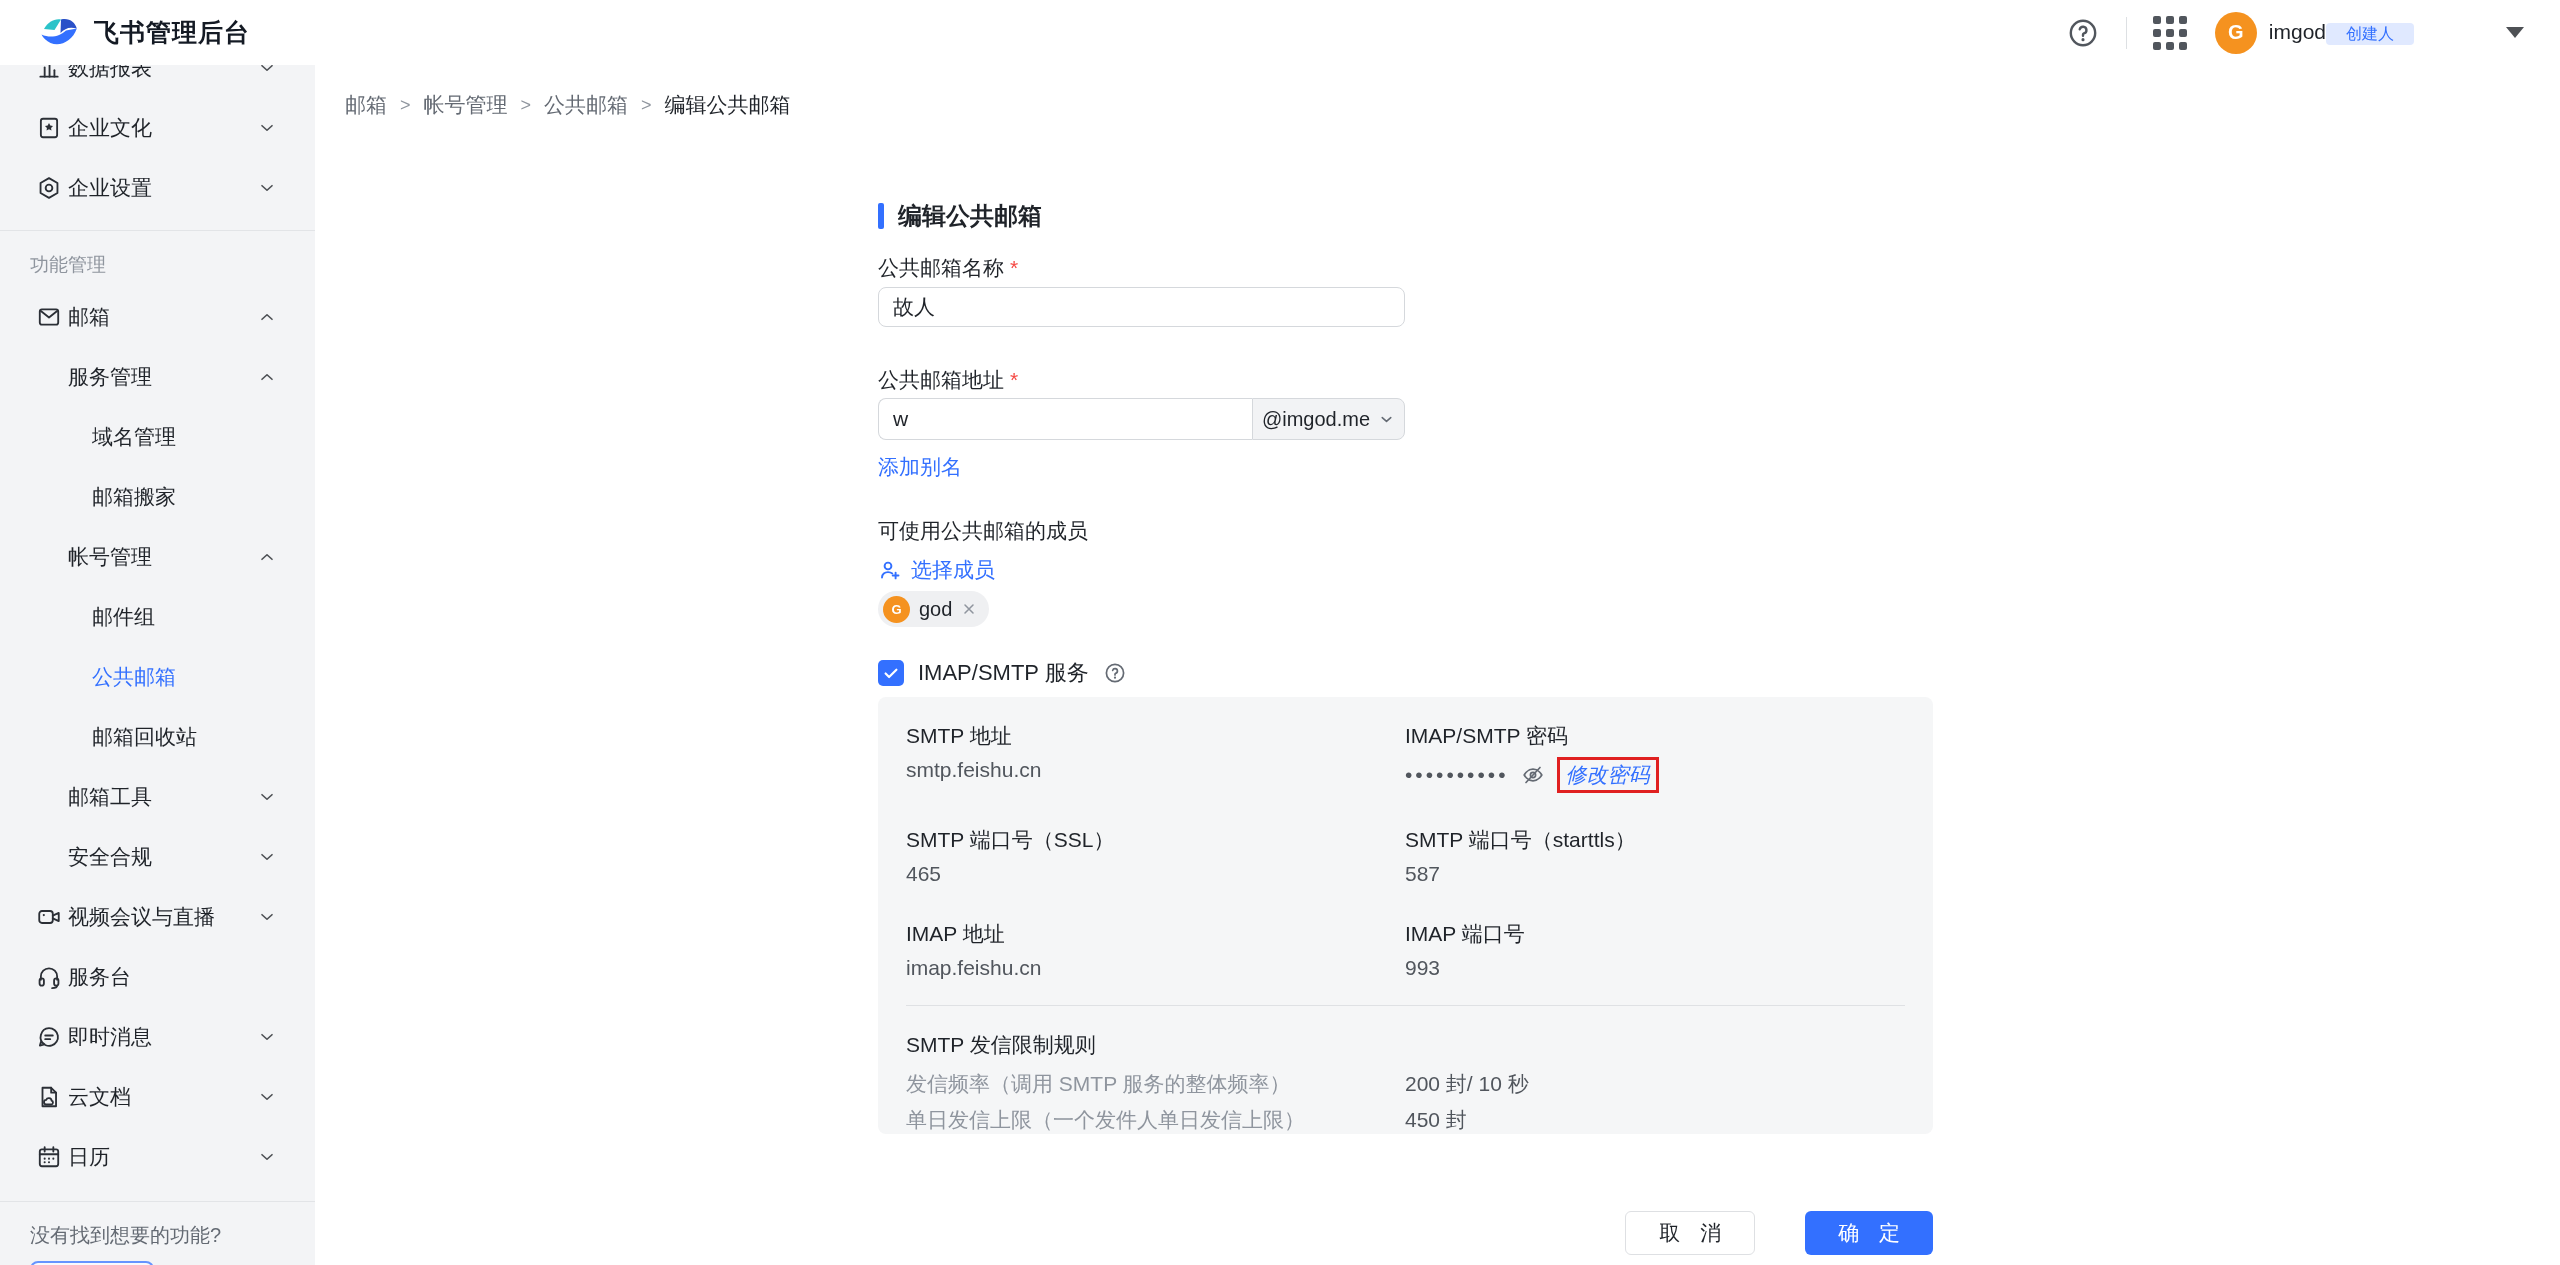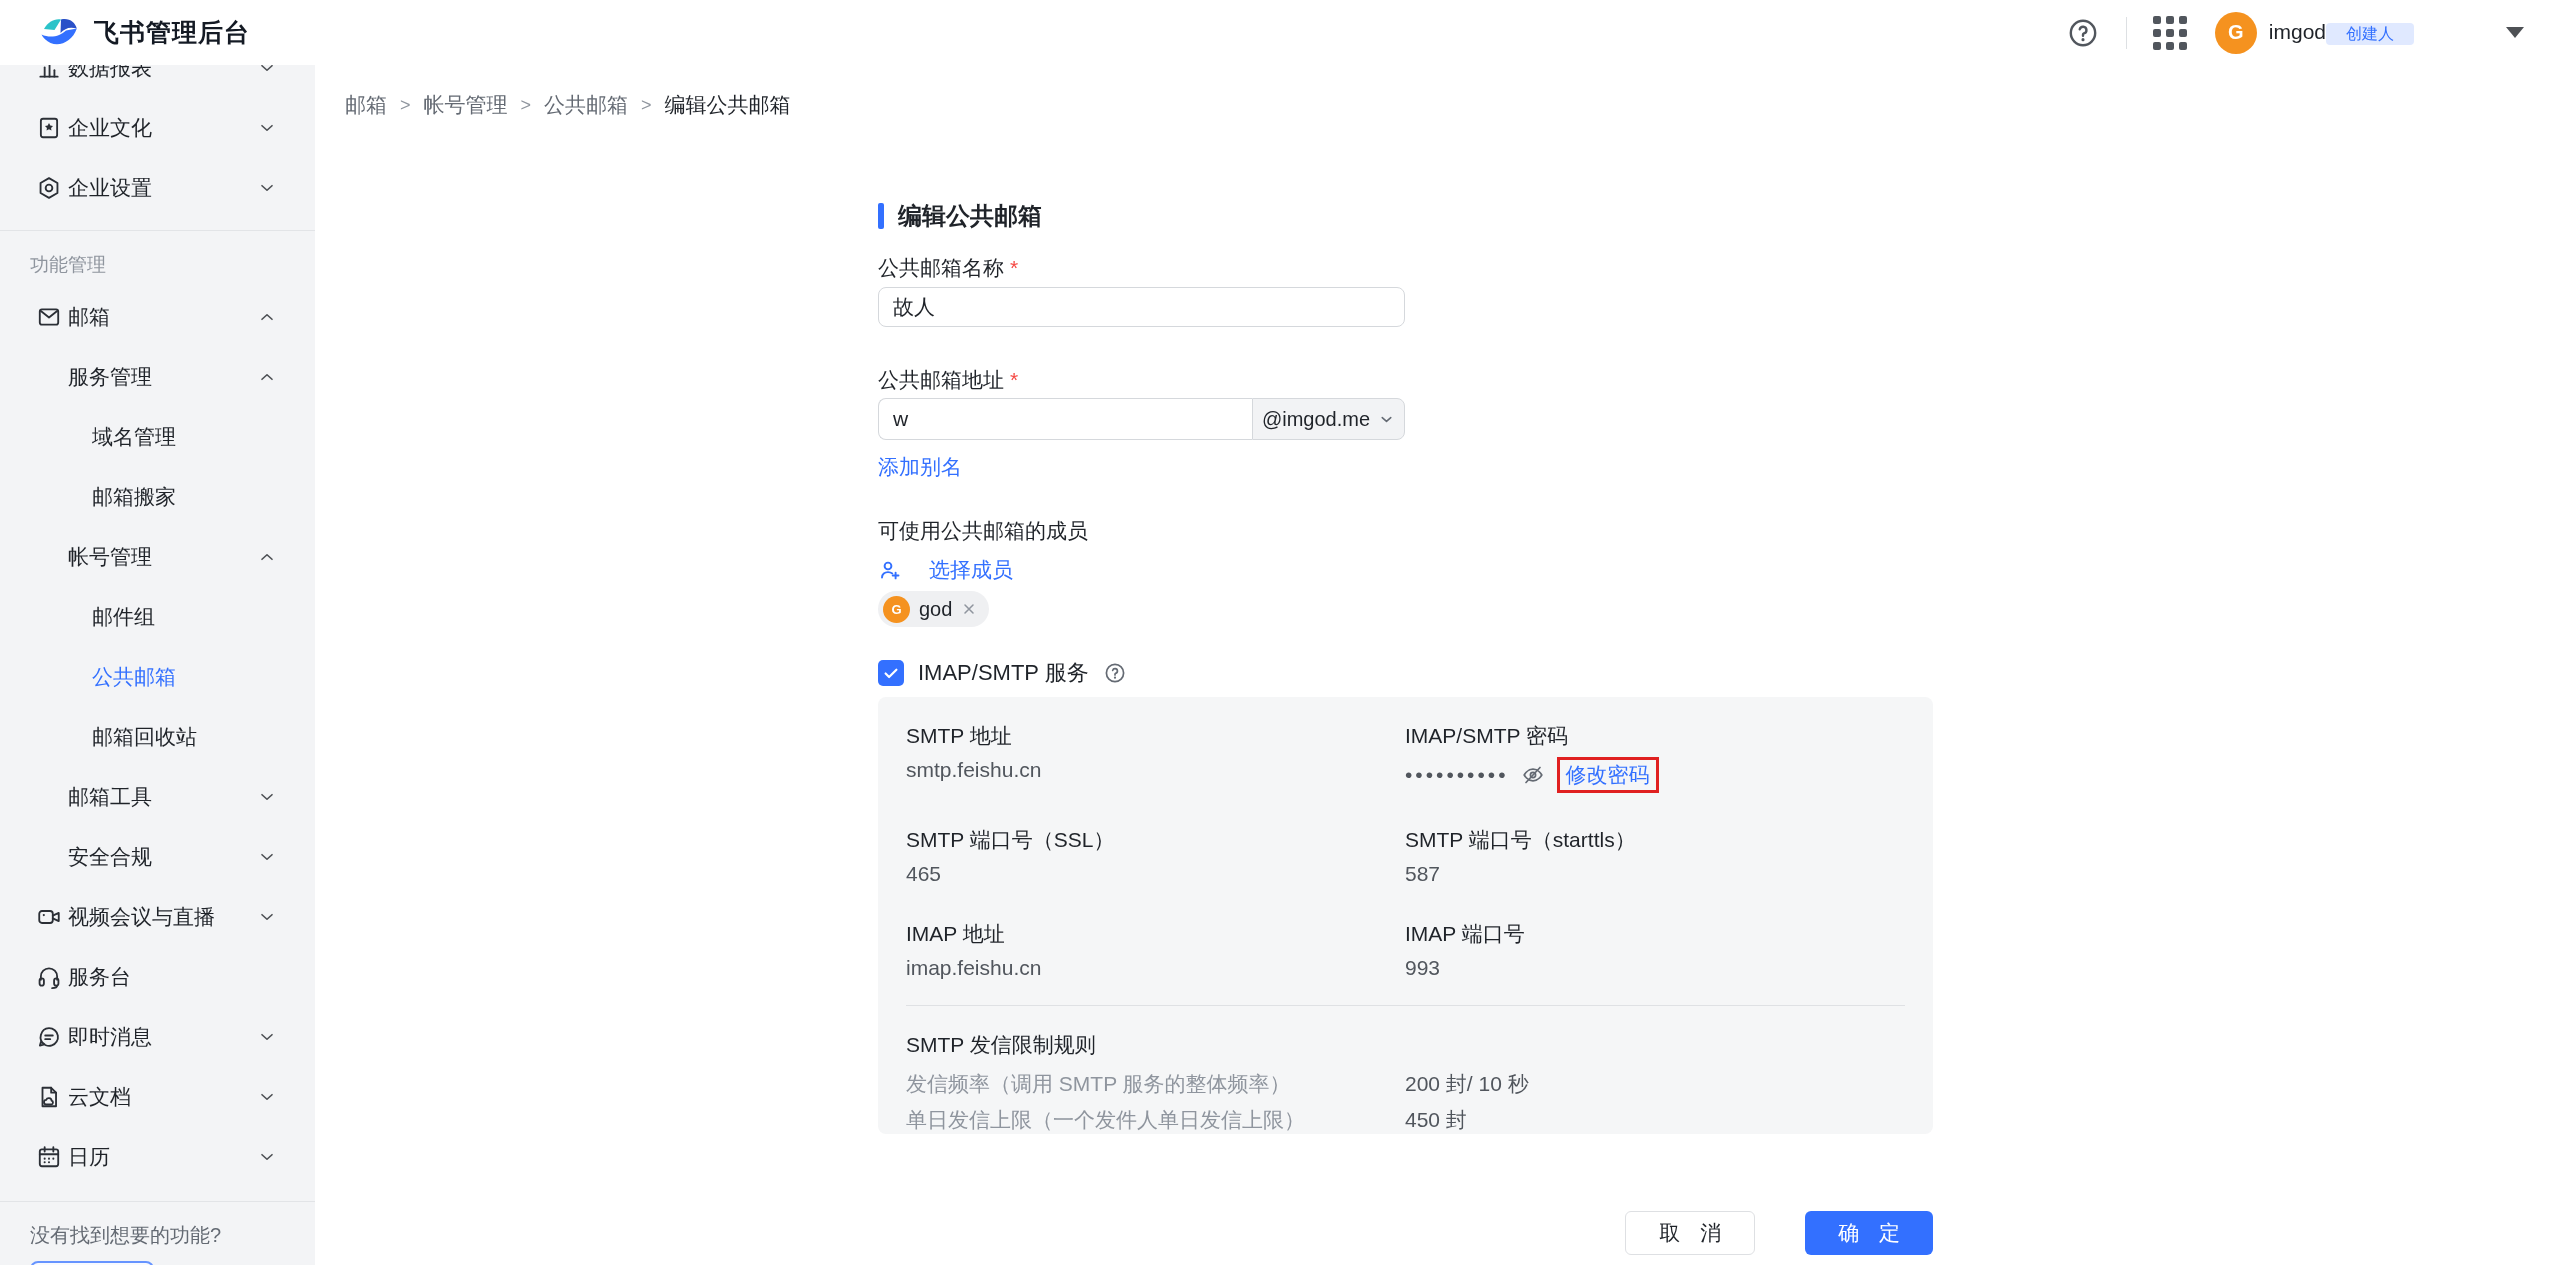--- a/index.html
+++ b/index.html
@@ -63,21 +63,21 @@
   .addr-row{display:flex;width:527px;height:42px;margin-bottom:13px;}
   .addr-input{box-sizing:border-box;flex:1;border:1px solid #d5d8dc;border-right:none;border-radius:8px 0 0 8px;font-size:21px;
               padding:0 14px;outline:none;font-family:inherit;color:#1f2329;}
   .domain-select{box-sizing:border-box;width:153px;border:1px solid #d5d8dc;border-radius:0 8px 8px 0;background:#f2f3f5;
                  display:flex;align-items:center;justify-content:center;gap:8px;font-size:20px;color:#1f2329;cursor:pointer;}
   .dd-chevron{width:17px;height:17px;color:#646a73;}
   .dd-chevron svg{width:17px;height:17px;display:block;}
   .link{color:#3370ff;font-size:21px;cursor:pointer;}
   .alias-link{display:inline-block;line-height:28px;margin-bottom:37px;}
   .lbl-members{margin-bottom:11px;}
-  .select-members{display:flex;align-items:center;gap:27px;height:30px;margin-bottom:6px;width:max-content;cursor:pointer;}
+  .select-members{display:flex;align-items:center;gap:9px;height:30px;margin-bottom:6px;width:max-content;cursor:pointer;}
   .sm-icon{width:24px;height:24px;color:#3370ff;}
   .sm-icon svg{width:24px;height:24px;display:block;}
   .member-tag{display:inline-flex;align-items:center;height:36px;border-radius:18px;background:#eff0f2;padding:0 12px 0 5px;
               gap:9px;margin-bottom:31px;}
   .tag-avatar{width:27px;height:27px;border-radius:50%;background:#f5921f;color:#fff;font-size:13px;font-weight:700;
               display:flex;align-items:center;justify-content:center;}
   .tag-name{font-size:20px;color:#1f2329;}
   .tag-close{width:16px;height:16px;color:#8f959e;cursor:pointer;}
   .tag-close svg{width:16px;height:16px;display:block;}
 
@@ -89,21 +89,21 @@
   .q-icon svg{width:24px;height:24px;display:block;}
 
   .panel{box-sizing:border-box;width:1055px;height:437px;background:#f5f6f7;border-radius:8px;padding:26px 28px;}
   .panel-grid{display:grid;grid-template-columns:499px 1fr;row-gap:34px;}
   .p-label{font-size:21px;line-height:26px;color:#1f2329;margin-bottom:8px;}
   .p-value{font-size:21px;line-height:26px;color:#51565d;}
   .pw-row{display:flex;align-items:center;gap:12px;}
   .pw-dots{font-size:21px;color:#51565d;letter-spacing:3px;}
   .eye-icon{width:24px;height:24px;color:#646a73;cursor:pointer;}
   .eye-icon svg{width:24px;height:24px;display:block;}
-  .hl-box{border:3px solid #e02020;padding:1px 6px;display:inline-flex;}
+  .hl-box{border:3px solid #e02020;padding:1px 6px;display:inline-flex;font-style:italic;}
   .panel-divider{height:1px;background:#dfe1e4;margin-top:24px;}
   .limits-title{font-size:21px;color:#1f2329;margin-top:26px;line-height:26px;}
   .limits-grid{display:grid;grid-template-columns:499px 1fr;row-gap:8px;margin-top:12px;}
   .l-label{font-size:21px;line-height:28px;color:#8f959e;}
   .l-value{font-size:21px;line-height:28px;color:#51565d;}
 
   .btn-row{width:1055px;display:flex;justify-content:flex-end;gap:26px;margin-top:77px;}
   .btn{box-sizing:border-box;height:44px;border-radius:6px;font-size:21px;display:flex;align-items:center;justify-content:center;
        padding:0 26px;cursor:pointer;letter-spacing:7px;text-indent:7px;font-family:inherit;margin-left:24px;}
   .btn-cancel{background:#fff;border:1px solid #dee0e3;color:#1f2329;}

